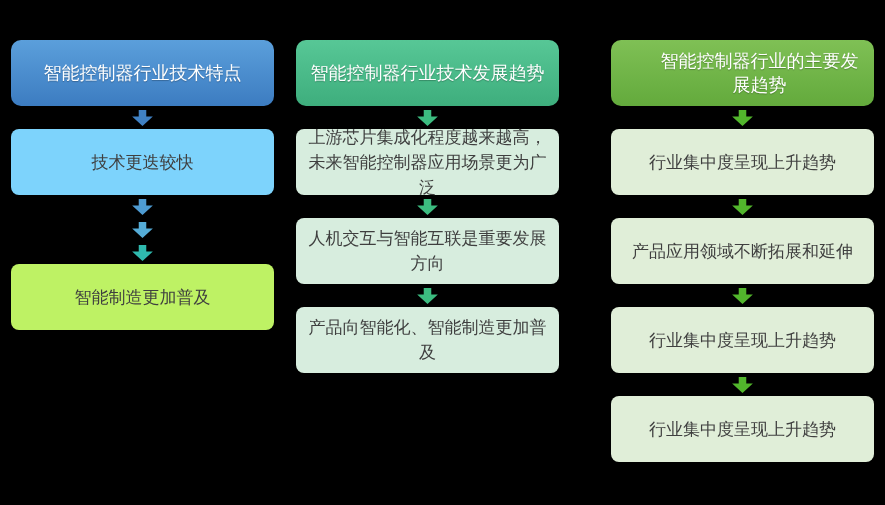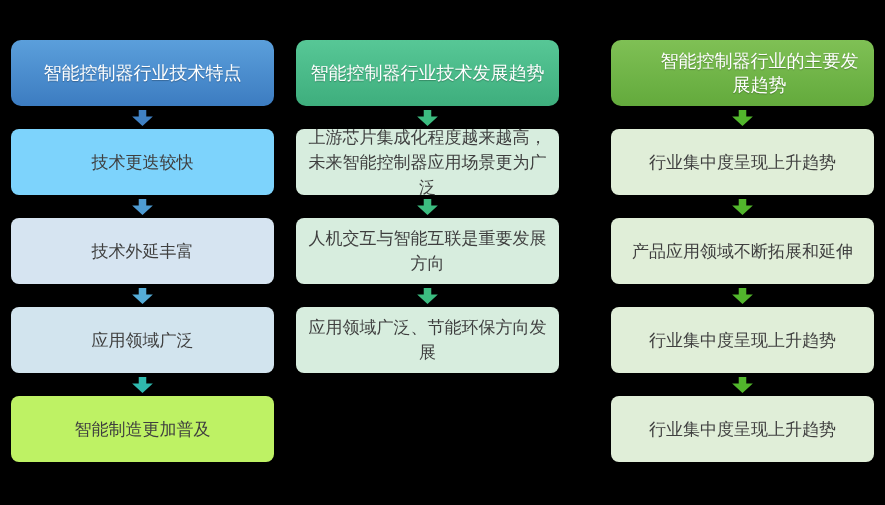--- a/index.html
+++ b/index.html
@@ -78,28 +78,26 @@
         <path d="M7 0 H15 V7 H22 L11 17 L0 7 H7 Z" fill="#4081C3"></path>
       </svg>
     </div>
     <div class="flow-box" style="background: #7dd3fc;">技术更迭较快</div>
 
     <div class="arrow-row">
       <svg class="arrow-svg" viewBox="0 0 22 17">
         <path d="M7 0 H15 V7 H22 L11 17 L0 7 H7 Z" fill="#4E9BD2"></path>
       </svg>
     </div>
-    <div class="flow-box" style="background: rgb(214, 228, 241);">技术外延丰富</div>
 
     <div class="arrow-row">
       <svg class="arrow-svg" viewBox="0 0 22 17">
         <path d="M7 0 H15 V7 H22 L11 17 L0 7 H7 Z" fill="#55ACD7"></path>
       </svg>
     </div>
-    <div class="flow-box" style="background: rgb(210, 228, 238);">应用领域广泛</div>
 
     <div class="arrow-row">
       <svg class="arrow-svg" viewBox="0 0 22 17">
         <path d="M7 0 H15 V7 H22 L11 17 L0 7 H7 Z" fill="#2FB9AE"></path>
       </svg>
     </div>
     <div class="flow-box" style="background: #bef264;">智能制造更加普及</div>
   </div>
 
   <div class="column col-2">
@@ -117,21 +115,21 @@
         <path d="M7 0 H15 V7 H22 L11 17 L0 7 H7 Z" fill="#3CBC80"></path>
       </svg>
     </div>
     <div class="flow-box" style="background: rgb(215, 237, 222);">人机交互与智能互联是重要发展方向</div>
 
     <div class="arrow-row">
       <svg class="arrow-svg" viewBox="0 0 22 17">
         <path d="M7 0 H15 V7 H22 L11 17 L0 7 H7 Z" fill="#3CBC80"></path>
       </svg>
     </div>
-    <div class="flow-box" style="background: rgb(215, 237, 222);">应用领域广泛、节能环保方向发展</div>
+    <div class="flow-box" style="background: rgb(215, 237, 222);">产品向智能化、智能制造更加普及</div>
   </div>
 
   <div class="column col-3">
     <div class="header-box" style="background: linear-gradient(rgb(127, 192, 85) 0%, rgb(99, 170, 60) 100%); padding-left: 42px;">智能控制器行业的主要发展趋势</div>
 
     <div class="arrow-row">
       <svg class="arrow-svg" viewBox="0 0 22 17">
         <path d="M7 0 H15 V7 H22 L11 17 L0 7 H7 Z" fill="#52B62C"></path>
       </svg>
     </div>

